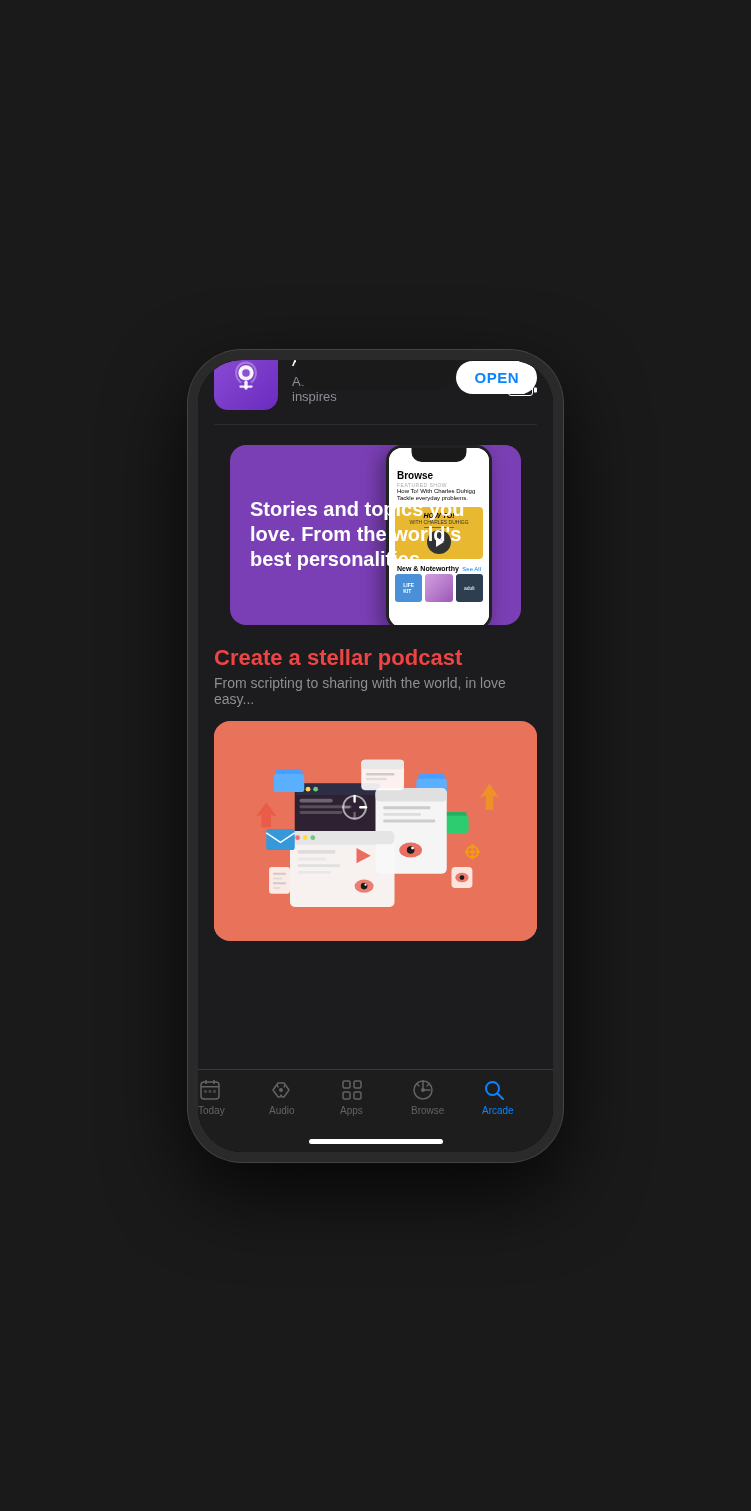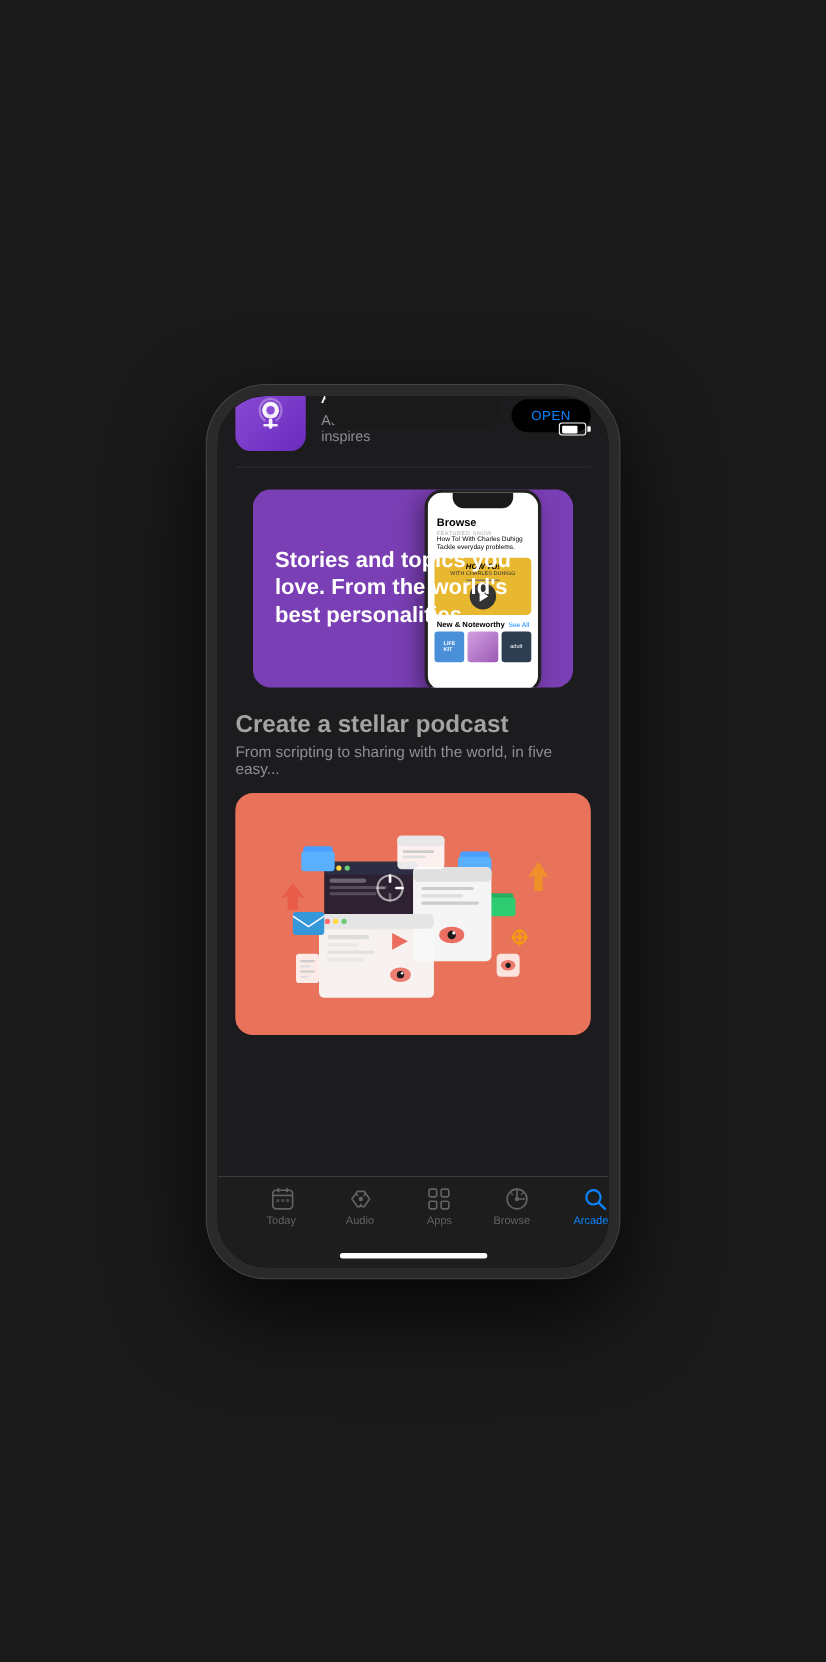--- a/index.html
+++ b/index.html
@@ -179,24 +179,24 @@
       color: #fff;
       margin-bottom: 3px;
     }
 
     .app-subtitle {
       font-size: 13px;
       color: #8e8e93;
     }
 
     .open-btn {
-      background: #000000;
+      background: #ffffff;
       color: #0a84ff;
-      font-size: 12px;
-      font-weight: 400;
+      font-size: 15px;
+      font-weight: 700;
       border: none;
       border-radius: 20px;
       padding: 8px 18px;
       cursor: pointer;
       letter-spacing: 0.5px;
     }
 
     
     .banner-card {
       margin: 4px 16px 0;
@@ -238,21 +238,21 @@
       font-size: 12px;
       font-weight: 600;
       color: #0a84ff;
       letter-spacing: 1px;
       text-transform: uppercase;
     }
 
     .story-title {
       font-size: 22px;
       font-weight: 700;
-      color: #a3a3a3;
+      color: #ef4444;
       margin-bottom: 4px;
       line-height: 1.2;
     }
 
     .story-subtitle {
       font-size: 14px;
       color: #8e8e93;
       margin-bottom: 14px;
     }
 
@@ -277,21 +277,21 @@
       display: flex;
       align-items: flex-start;
       padding-top: 8px;
       flex-shrink: 0;
     }
 
     .tab-item {
       flex: 1;
       display: flex;
       flex-direction: column;
-      align-items: flex-end;
+      align-items: flex-start;
       gap: 3px;
       cursor: pointer;
     }
 
     .tab-label {
       font-size: 10px;
       color: #636366;
       text-align: center;
     }
 
@@ -411,21 +411,21 @@
                   </div>
                 </div>
               </div>
             </div>
           </div>
         </div>
       </div>
 
       <div class="story-section">
         <div class="story-title">Create a stellar podcast</div>
-        <div class="story-subtitle">From scripting to sharing with the world, in five easy...</div>
+        <div class="story-subtitle">From scripting to sharing with the world, in love easy...</div>
 
         <div class="story-illustration-card">
           <svg viewBox="0 0 340 220" xmlns="http://www.w3.org/2000/svg" style="width:100%; height:100%;">
 
             <rect width="340" height="220" fill="#e8735a"></rect>
 
             <rect x="85" y="60" width="90" height="65" rx="4" fill="#1a1a2e" opacity="0.9"></rect>
             <rect x="85" y="60" width="90" height="12" rx="4" fill="#2d2d44"></rect>
             <circle cx="91" cy="66" r="2.5" fill="#ff6b6b"></circle>
             <circle cx="99" cy="66" r="2.5" fill="#ffd93d"></circle>

